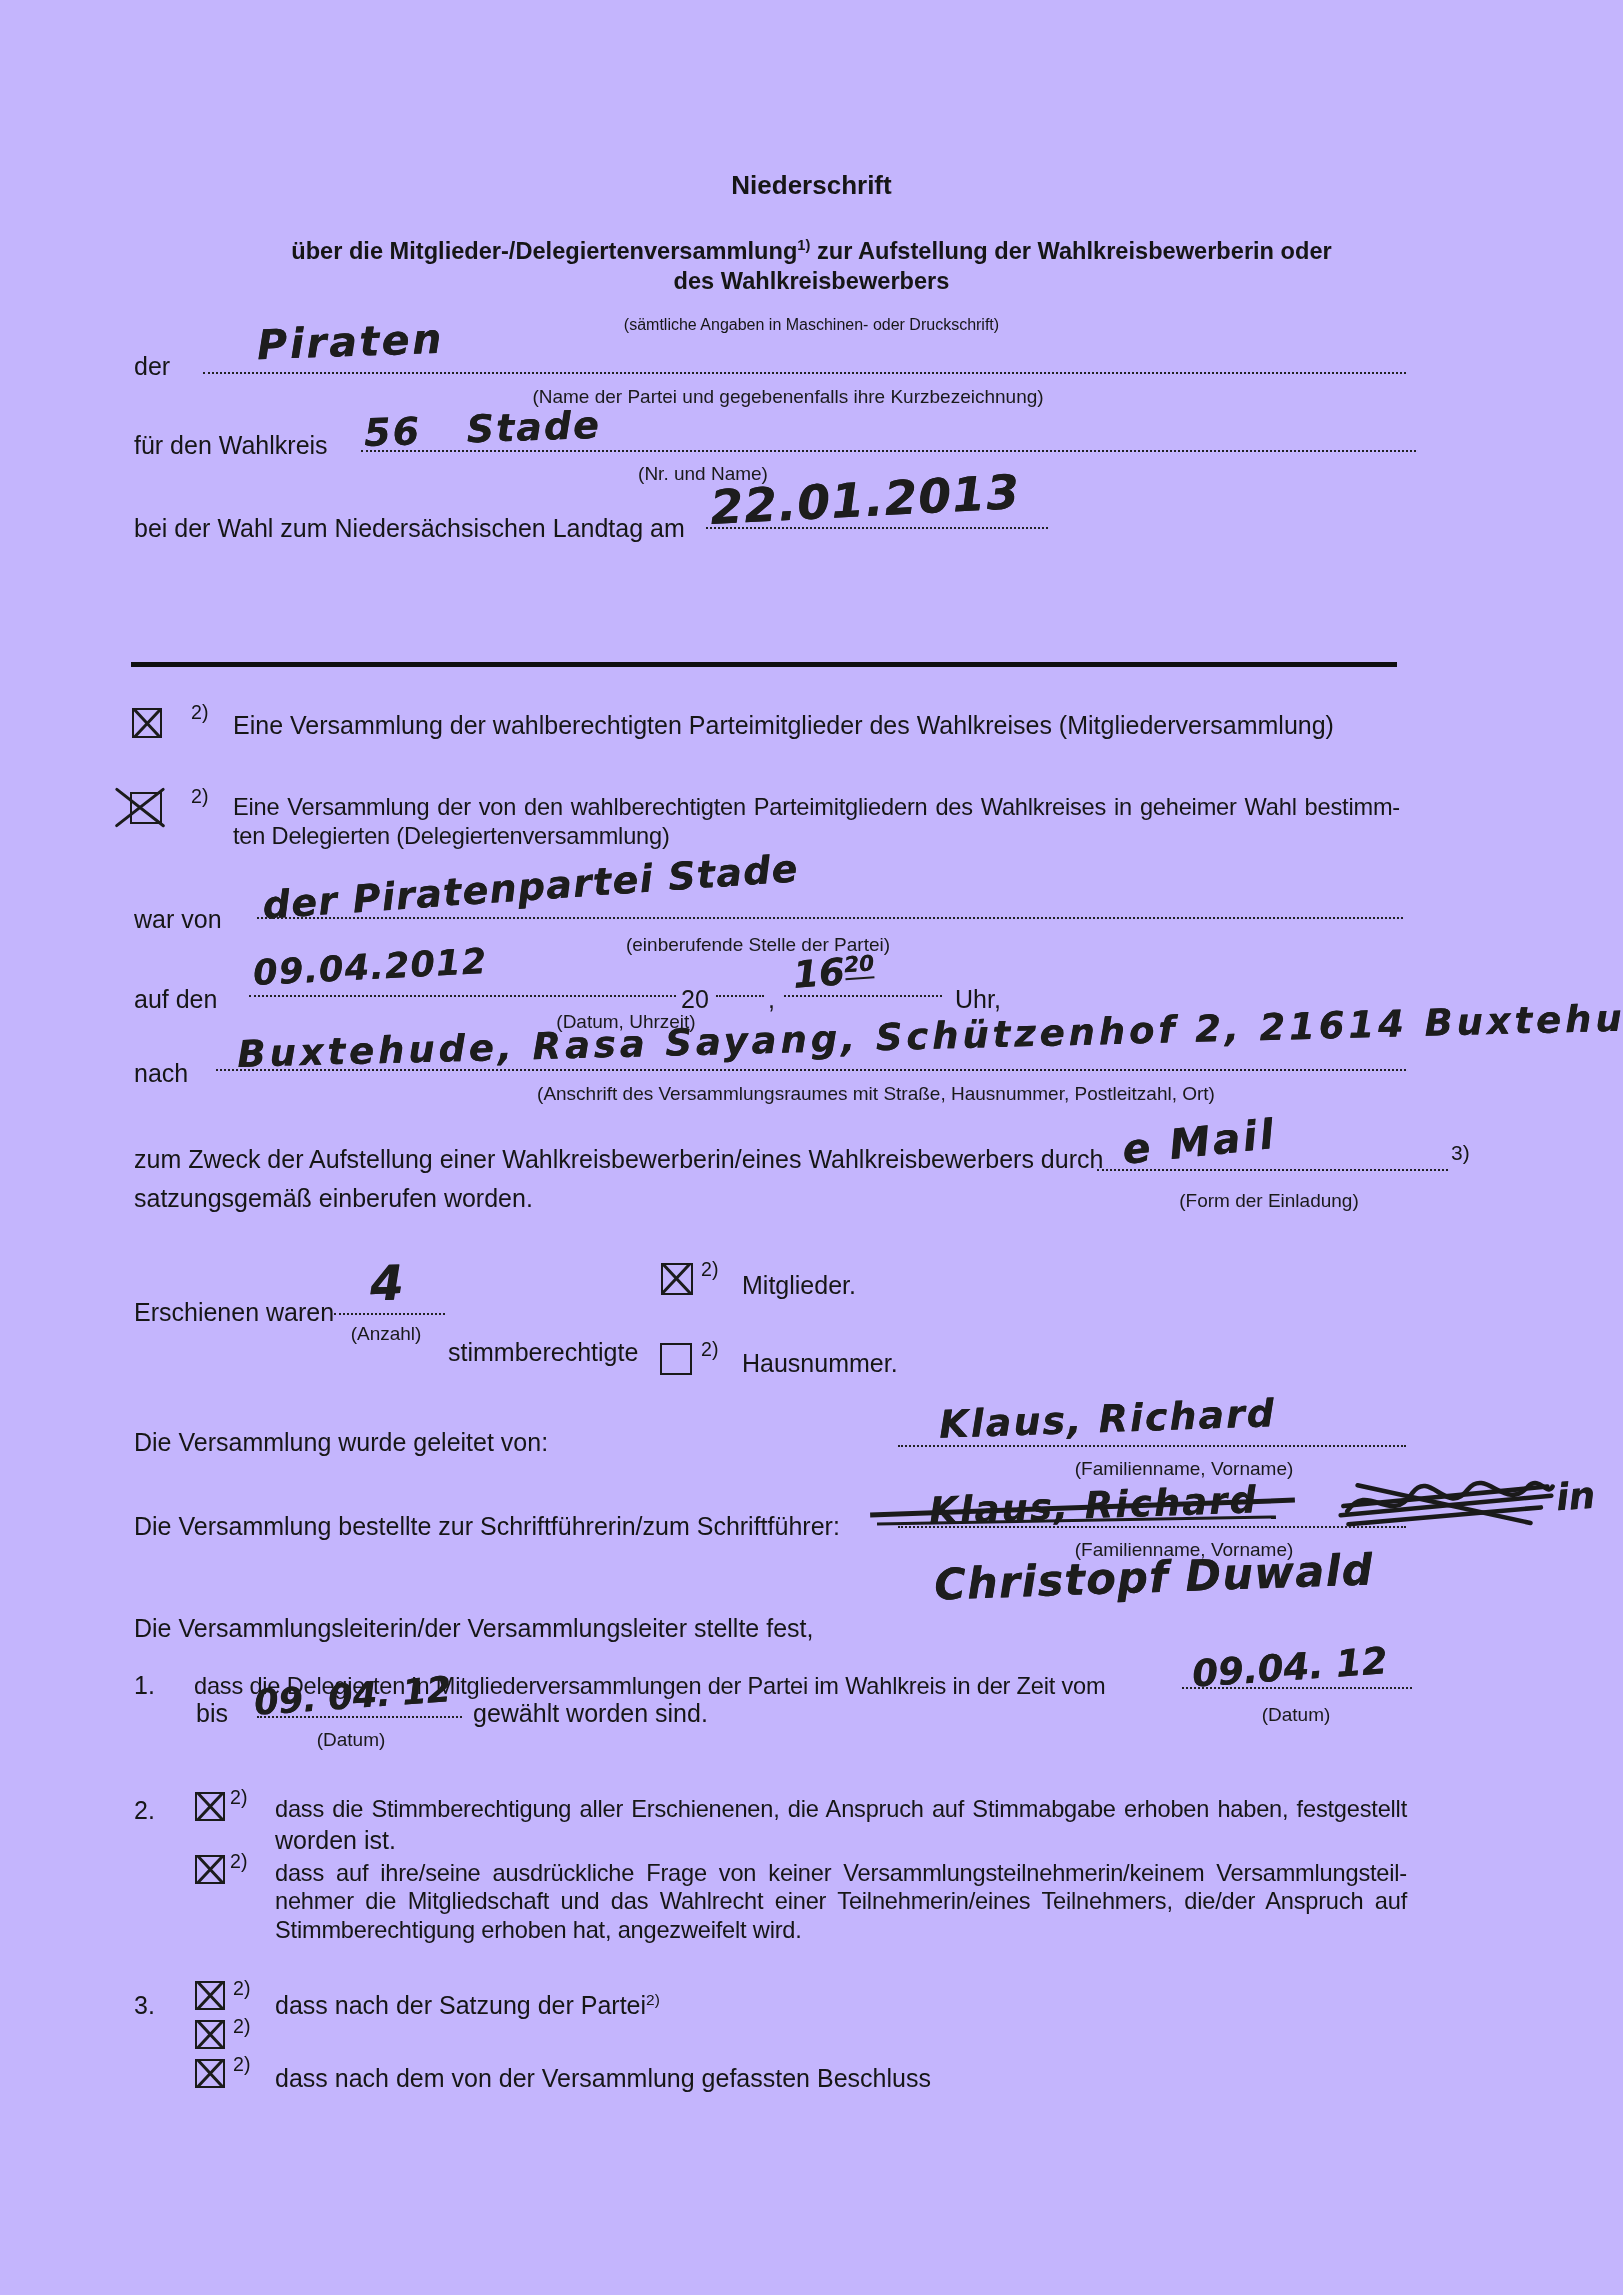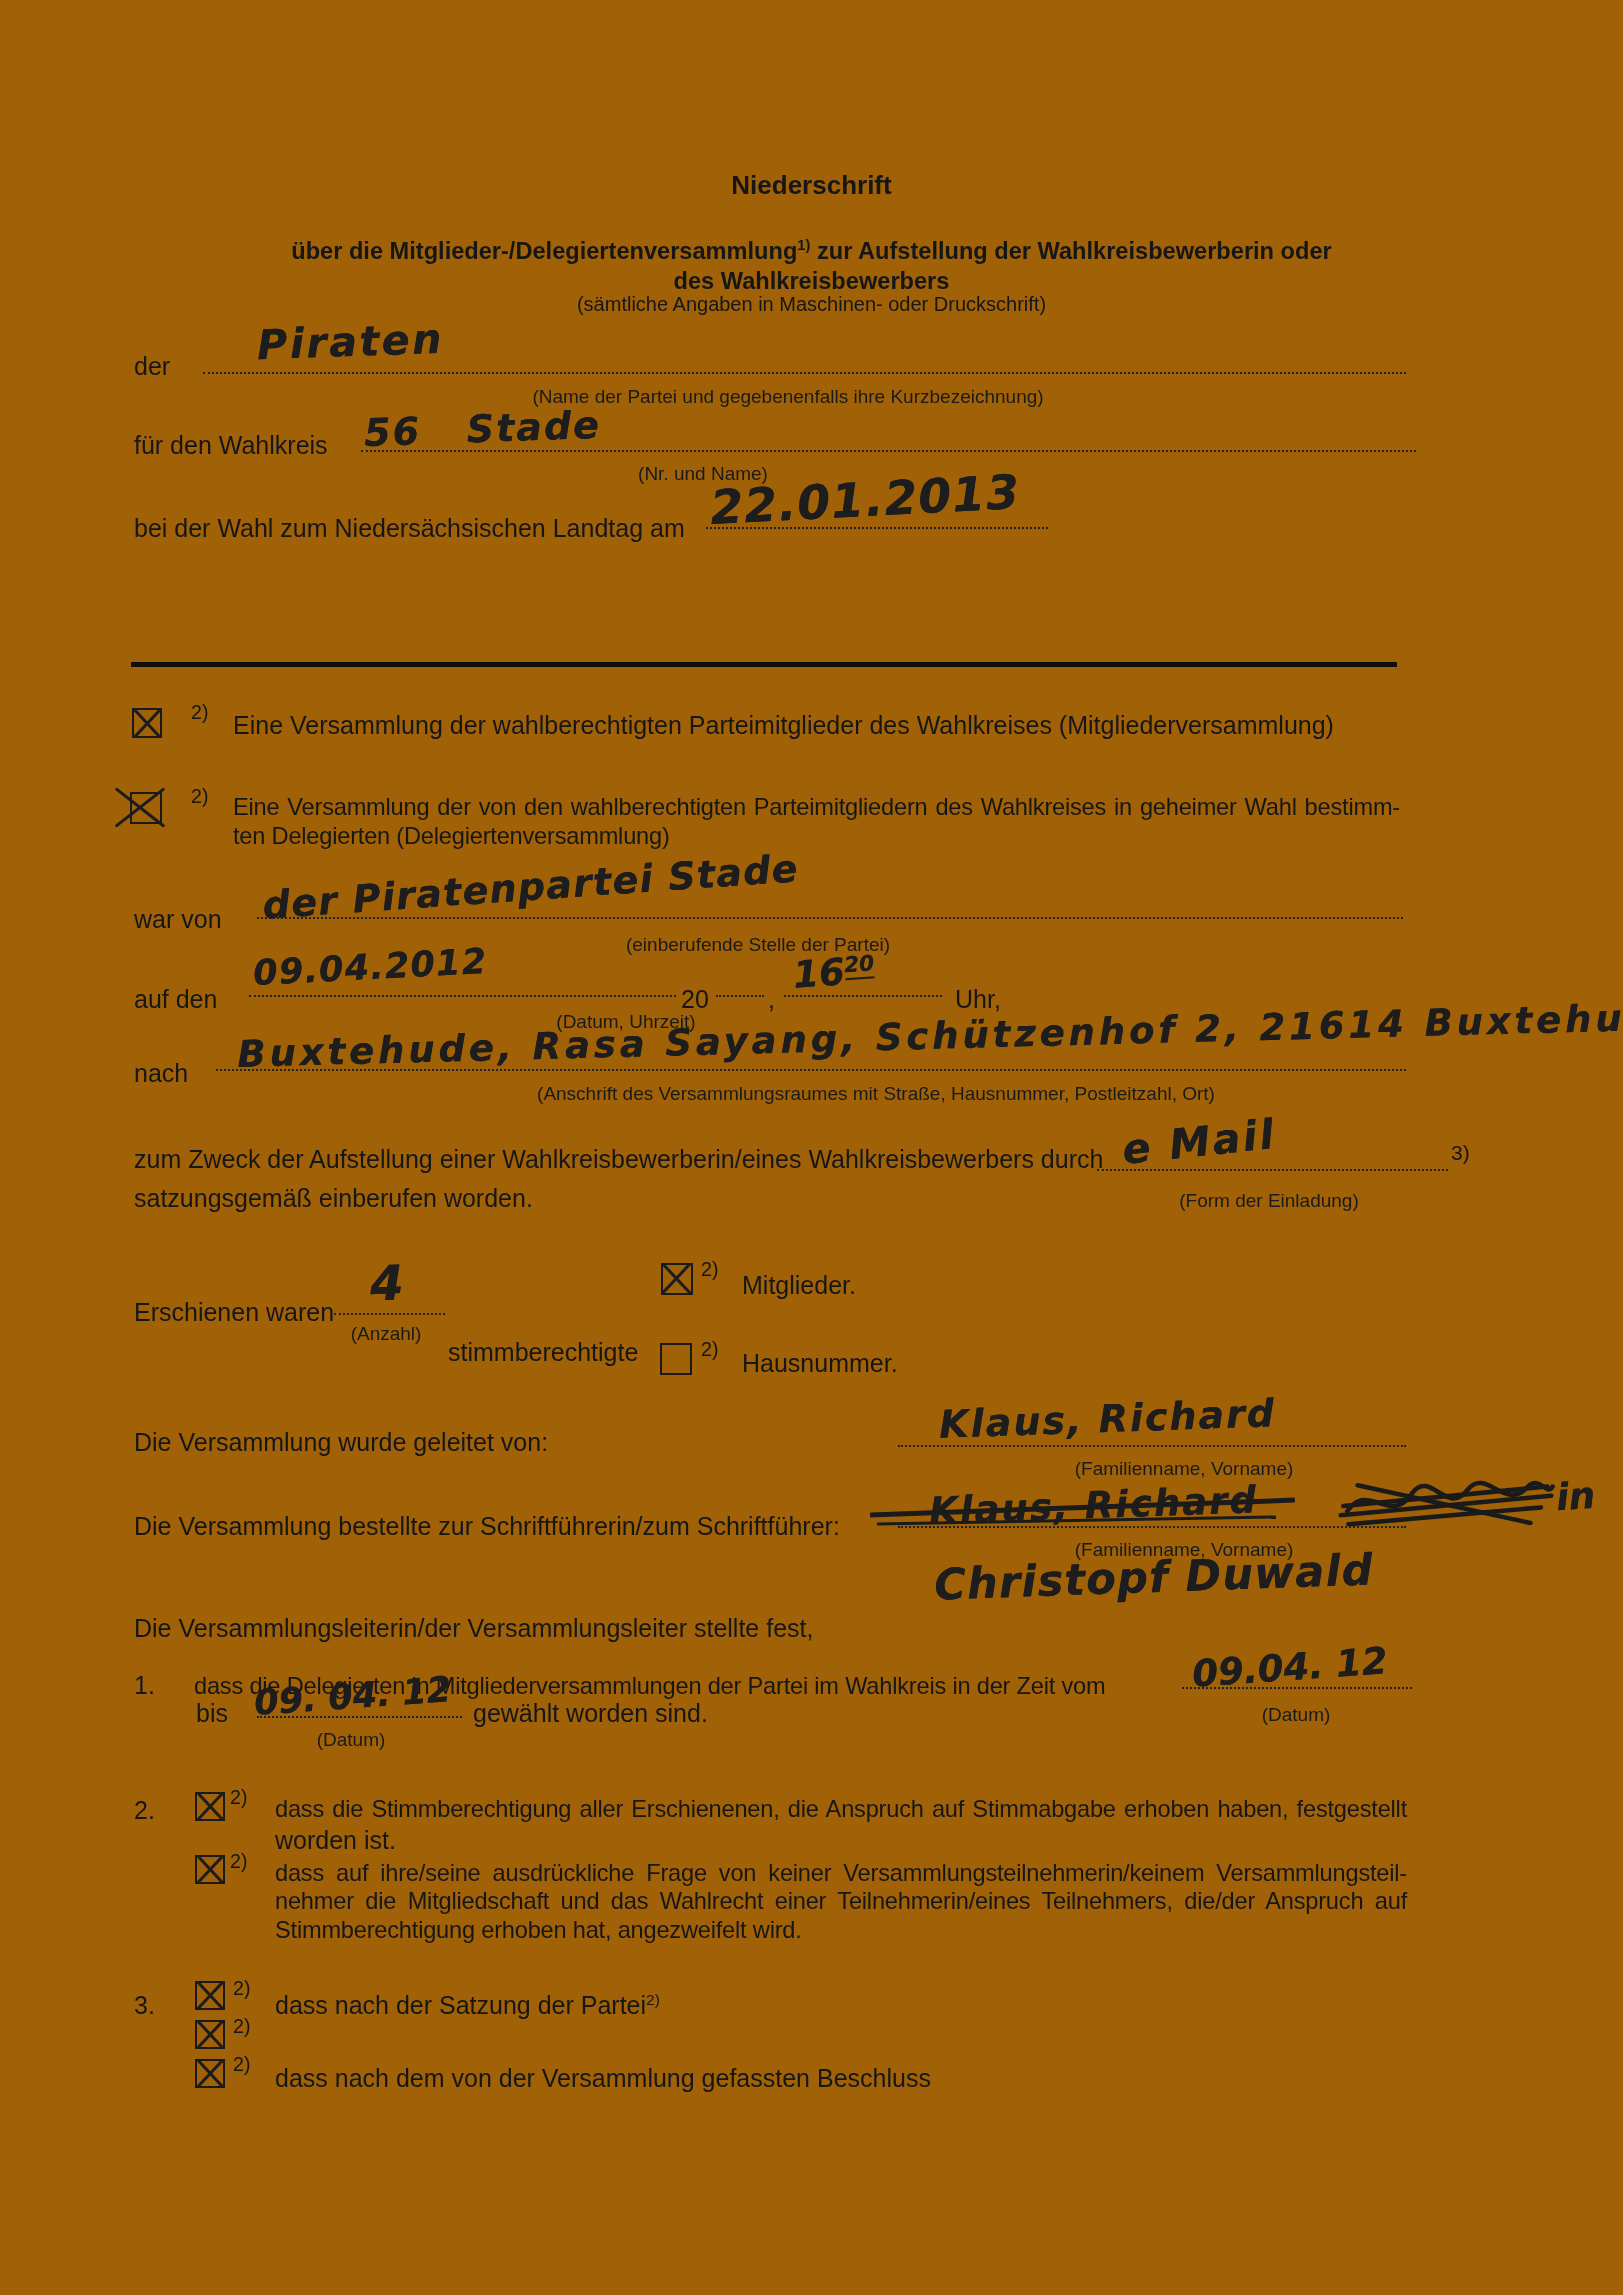--- a/index.html
+++ b/index.html
@@ -1,17 +1,17 @@
 <!DOCTYPE html>
 <html style="font-size:10.5px"><head>
 <meta charset="utf-8">
 <style>
   html,body { margin:0; padding:0; background:#e8e8e8; }
   .page {
-    position:relative; width:1623px; height:2295px; background:#a16207;
+    position:relative; width:1623px; height:2295px; background:#c4b5fd;
     font-family:"Liberation Sans", sans-serif; color:#161616; overflow:hidden;
   }
   .t   { position:absolute; font-size:25px; line-height:1.15; white-space:nowrap; color:#161616; }
   .b   { font-weight:bold; }
   .fs36{ font-size:23.6px; letter-spacing:-0.2px; }
   .ctr { left:0; width:1623px; text-align:center; }
   .cap { position:absolute; font-size:19px; color:#1a1a1a; white-space:nowrap; transform:translateX(-50%); }
   .dots{ position:absolute; height:0; border-bottom:2px dotted #222222; }
   .hand{
     position:absolute; font-family:"DejaVu Sans", sans-serif; font-style:italic; font-weight:bold;
@@ -38,21 +38,21 @@
 </head>
 <body>
 
 <div class="page">
 
   <div class="t b ctr" style="top:171px; font-size:26px;">Niederschrift</div>
   <div class="t b ctr" style="top:237px; font-size:23.6px;">
     <span>über die Mitglieder-/Delegiertenversammlung</span><sup class="isup">1)</sup><span> zur Aufstellung der Wahlkreisbewerberin oder</span>
   </div>
   <div class="t b ctr" style="top:268px; font-size:23.6px;">des Wahlkreisbewerbers</div>
-  <div class="t ctr" style="top:293px; font-size:20px;">(sämtliche Angaben in Maschinen- oder Druckschrift)</div>
+  <div class="t ctr" style="top:316px; font-size:16px;">(sämtliche Angaben in Maschinen- oder Druckschrift)</div>
 
   <span class="t" style="left:134px; top:352px;">der</span>
   <span class="hand" style="left:257px; top:322px; font-size:41px; transform:rotate(-2deg); letter-spacing:2.6px;">Piraten</span>
   <span class="dots" style="left:203px; top:372px; width:1203px;"></span>
   <span class="cap" style="left:788px; top:386px;">(Name der Partei und gegebenenfalls ihre Kurzbezeichnung)</span>
 
   <span class="t" style="left:134px; top:431px;">für den Wahlkreis</span>
   <span class="hand" style="left:364px; top:410px; font-size:38px; transform:rotate(-2deg); letter-spacing:2px;">56   Stade</span>
   <span class="dots" style="left:361px; top:450px; width:1055px;"></span>
   <span class="cap" style="left:703px; top:463px;">(Nr. und Name)</span>

